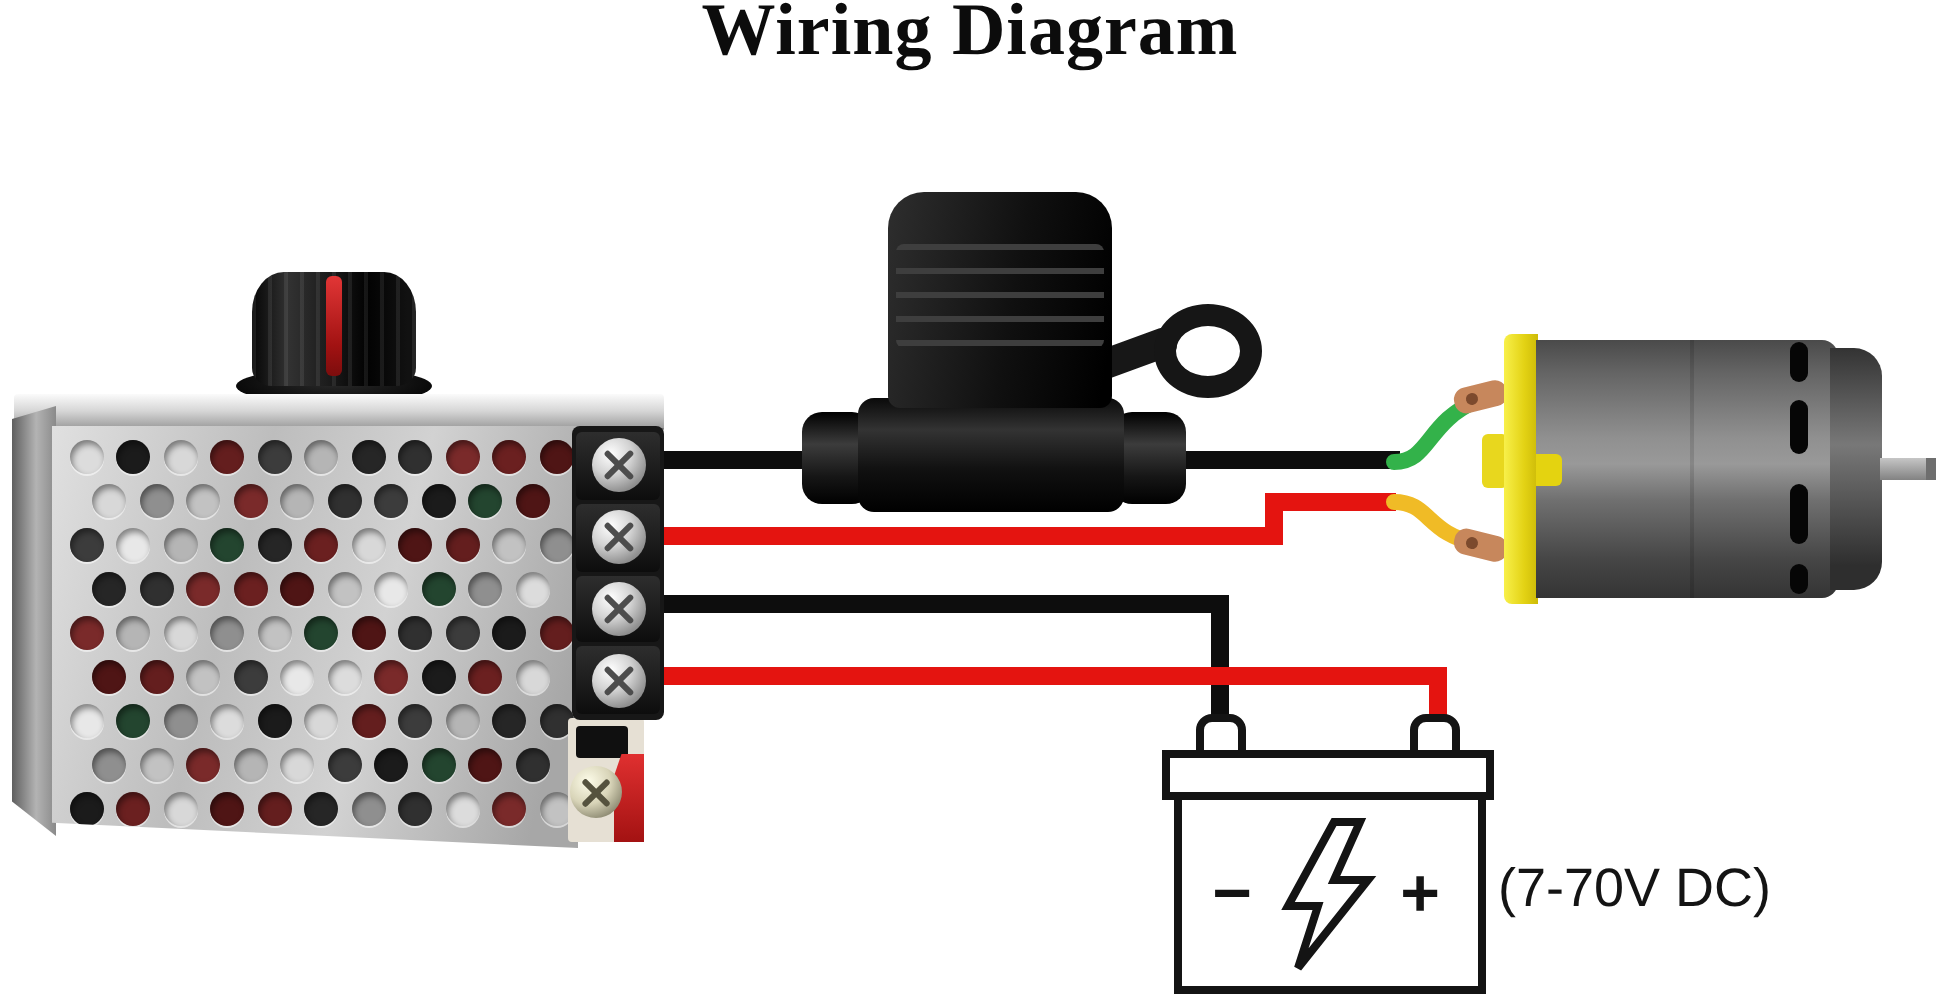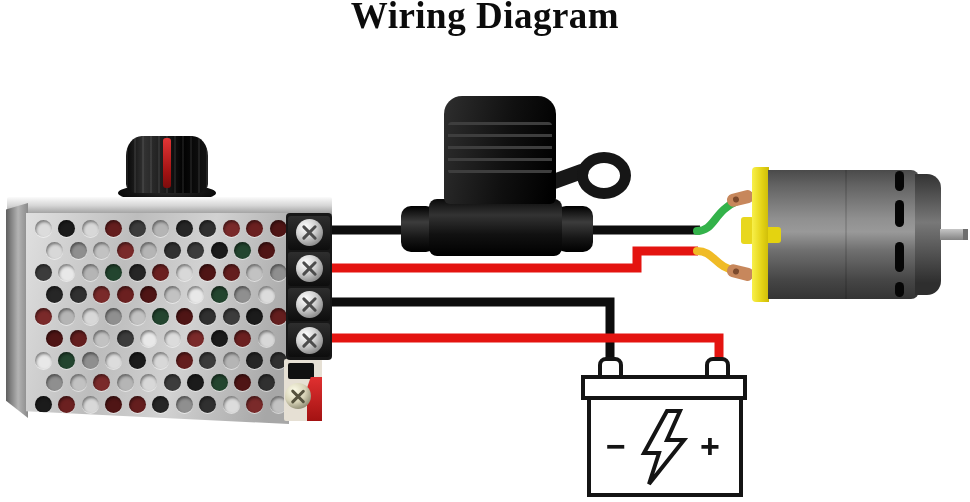--- a/index.html
+++ b/index.html
@@ -112,20 +112,21 @@
       <rect x="600" y="359" width="21" height="26" rx="6" class="bstroke"></rect>
       <rect x="707" y="359" width="21" height="26" rx="6" class="bstroke"></rect>
       <rect x="583" y="377" width="162" height="21" class="bstroke"></rect>
       <rect x="589" y="398" width="152" height="97" class="bstroke"></rect>
       <path class="bstroke" d="M667 411 L644 453 L659 453 L649 484 L684 440 L667 440 L680 411 Z"></path>
       <text x="616" y="458" class="bsign">−</text>
       <text x="710" y="458" class="bsign">+</text>
     </g>
   </svg>
 
+  <div class="vlabel">(7-70V DC)</div>
 
   <div>
     <div class="part knob-base"></div>
     <div class="part knob">
       <div class="knurl"></div>
       <div class="knob-stripe"></div>
     </div>
     <div class="part lip"></div>
     <div class="part flange"></div>
     <div class="part face" id="holes">

